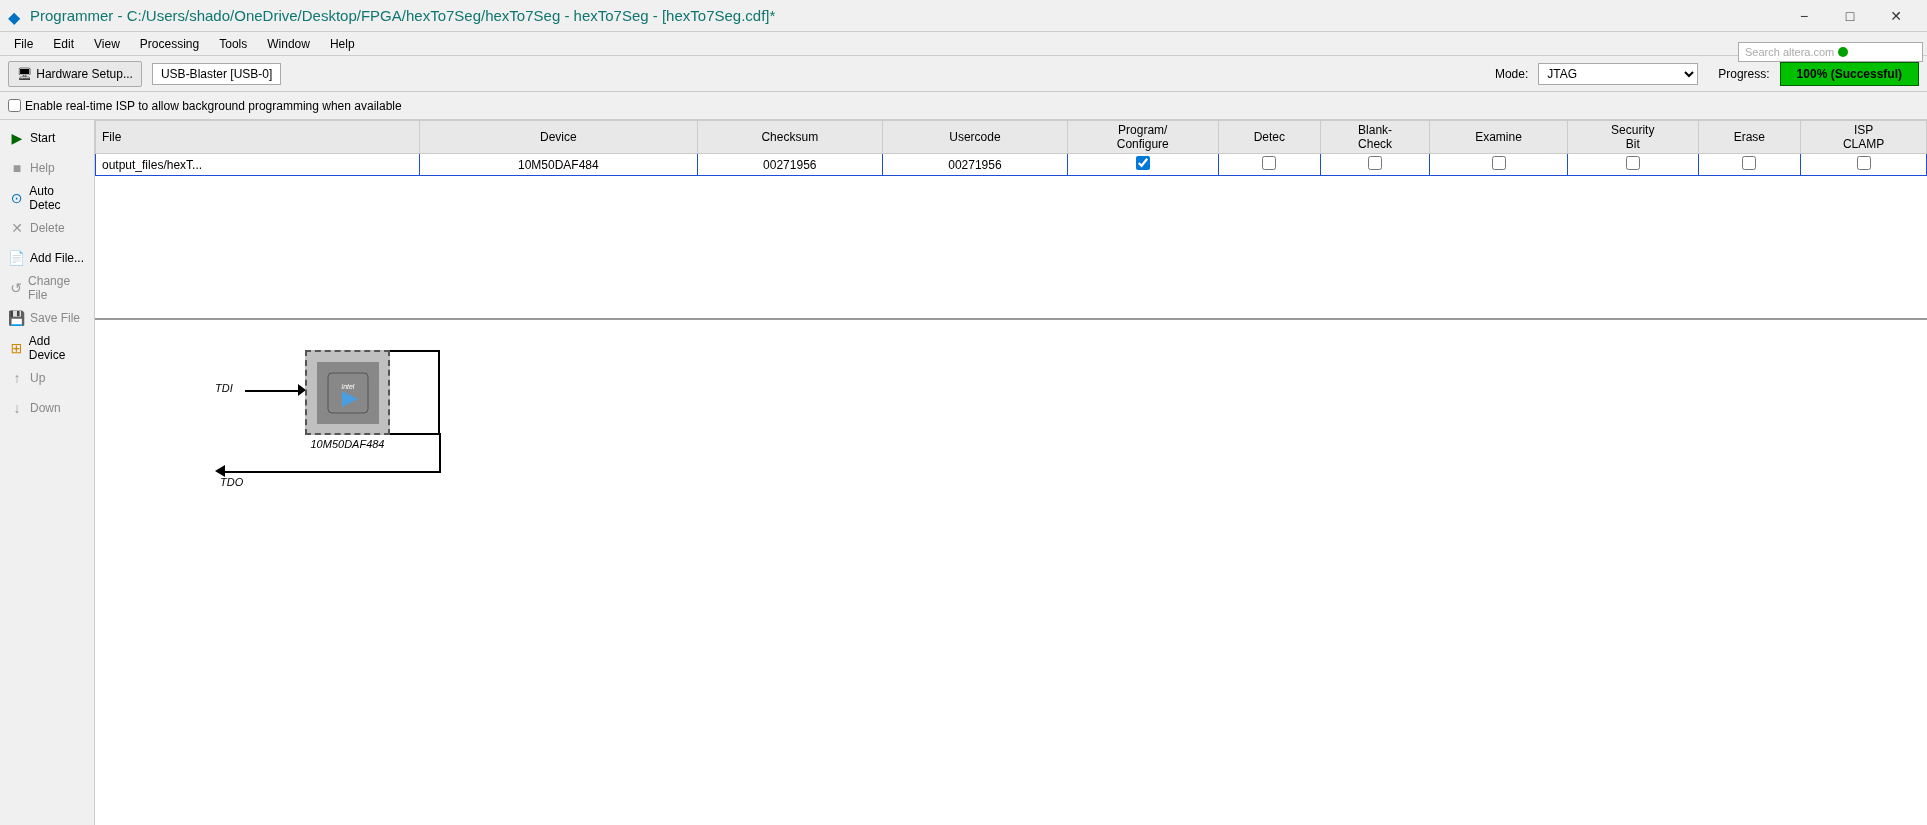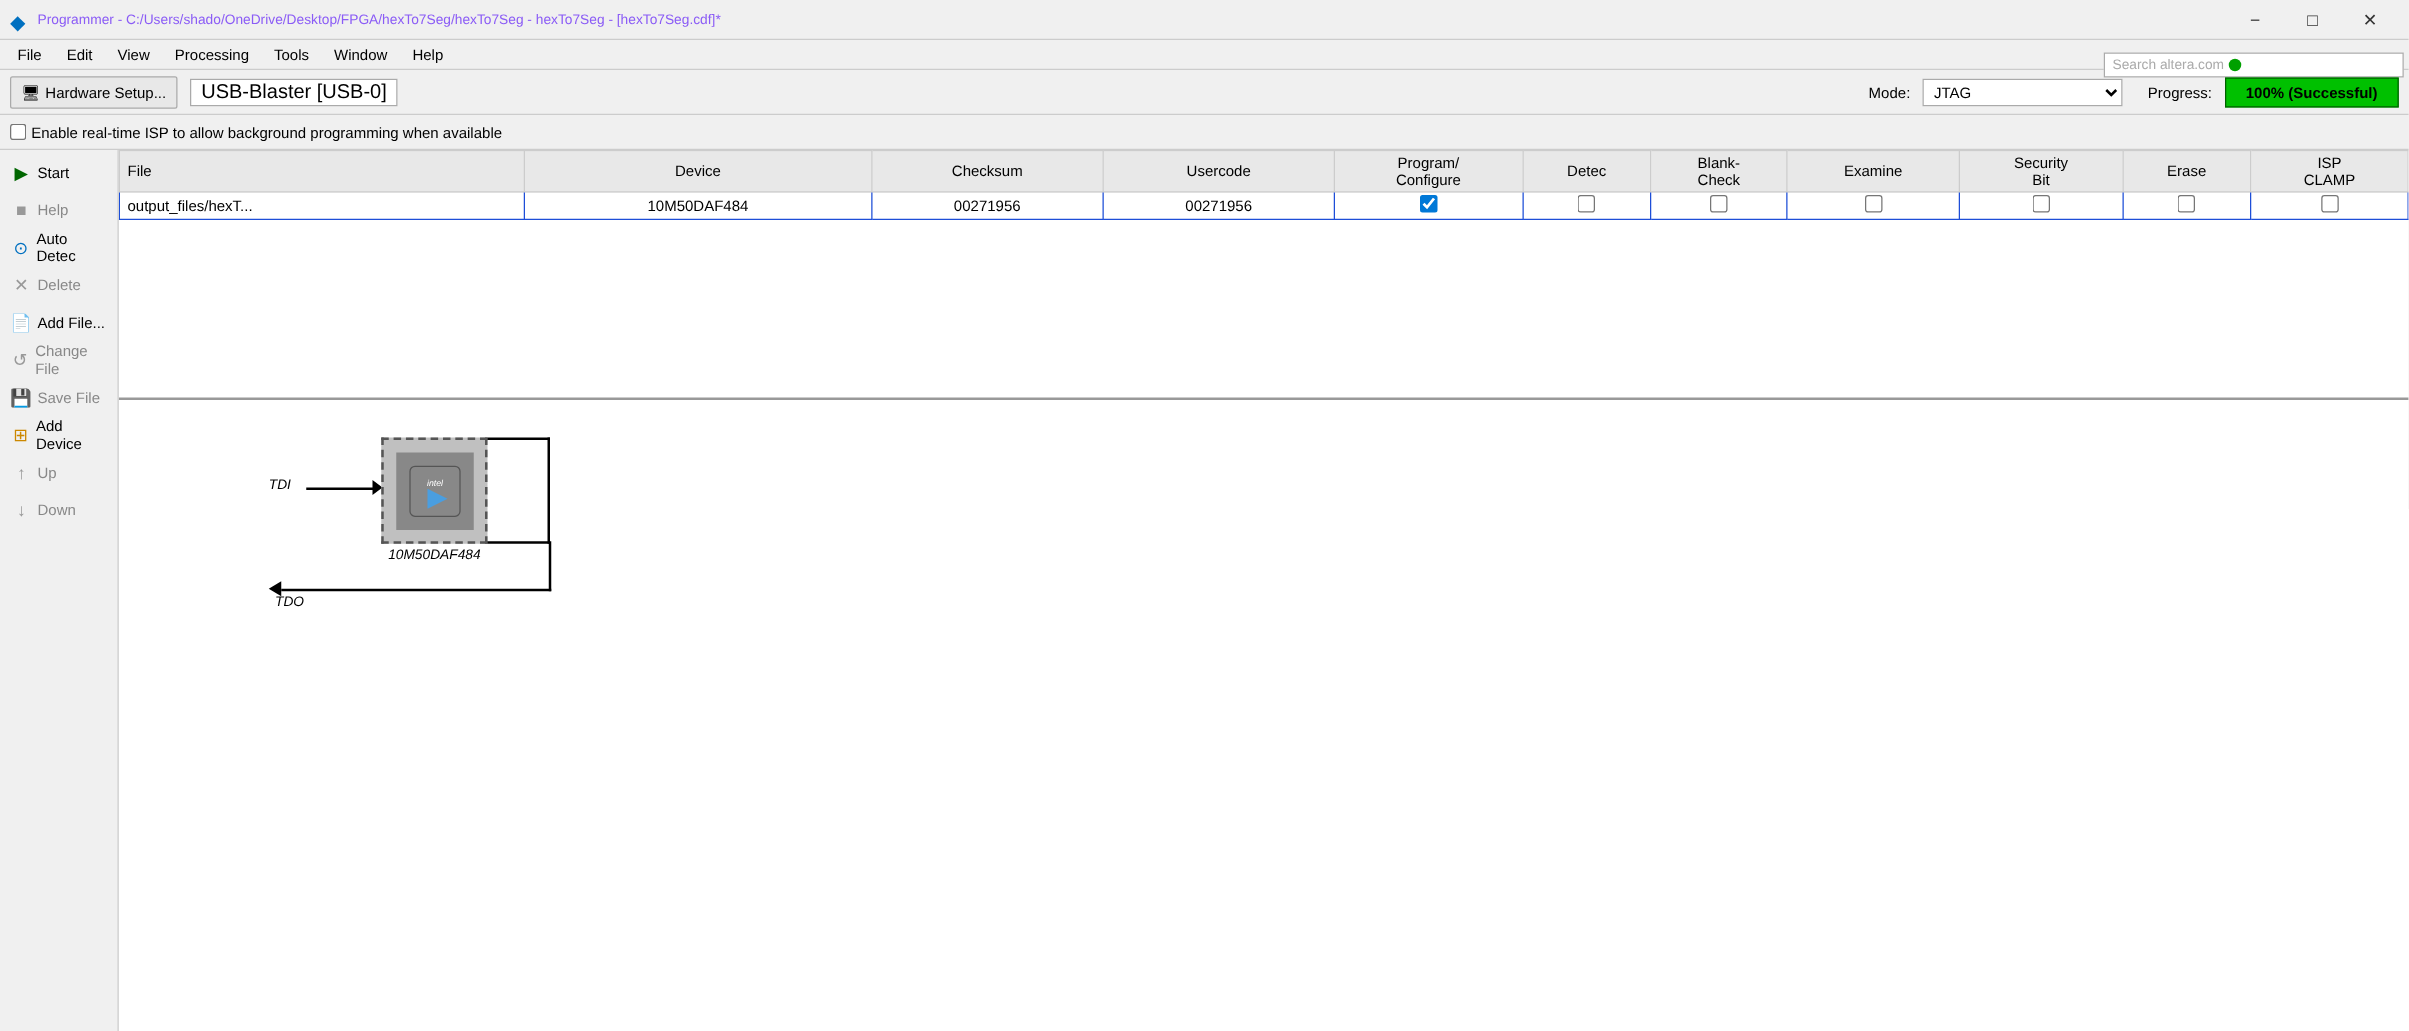--- a/index.html
+++ b/index.html
@@ -8,21 +8,21 @@
     
     #titlebar {
       background: #f0f0f0;
       height: 32px;
       display: flex;
       align-items: center;
       padding: 0 8px;
       border-bottom: 1px solid #ccc;
     }
     #titlebar .app-icon { width: 16px; height: 16px; margin-right: 6px; }
-    #titlebar .title { flex: 1; font-size: 11px; color: #8b5cf6; }
+    #titlebar .title { flex: 1; font-size: 15px; color: #0f766e; }
     #titlebar .win-controls { display: flex; gap: 0; }
     #titlebar .win-btn {
       width: 46px; height: 32px; display: flex; align-items: center; justify-content: center;
       background: transparent; border: none; cursor: pointer; font-size: 14px; color: #333;
     }
 
     
     #menubar {
       background: #f0f0f0;
       height: 24px;
@@ -40,21 +40,21 @@
       display: flex;
       align-items: center;
     }
     #menubar .search-bar {
       margin-left: auto;
       display: flex;
       align-items: center;
       background: #fff;
       border: 1px solid #aaa;
       padding: 2px 6px;
-      width: 240px;
+      width: 185px;
       height: 20px;
       font-size: 11px;
       color: #888;
       margin-top: 16px;
     }
     #menubar .search-dot {
       width: 10px; height: 10px; border-radius: 50%; background: #00a000; margin-left: 4px;
     }
 
     
@@ -73,21 +73,21 @@
       border-radius: 2px;
       padding: 3px 8px;
       font-size: 12px;
       cursor: pointer;
       display: flex;
       align-items: center;
       gap: 4px;
       height: 26px;
     }
     #hw-bar .blaster-label {
-      font-size: 16px;
+      font-size: 12px;
       color: #000;
       border: 1px solid #aaa;
       background: #fff;
       padding: 2px 8px;
       height: 22px;
       display: flex;
       align-items: center;
     }
     #hw-bar .mode-label { margin-left: auto; font-size: 12px; }
     #hw-bar .mode-select {

